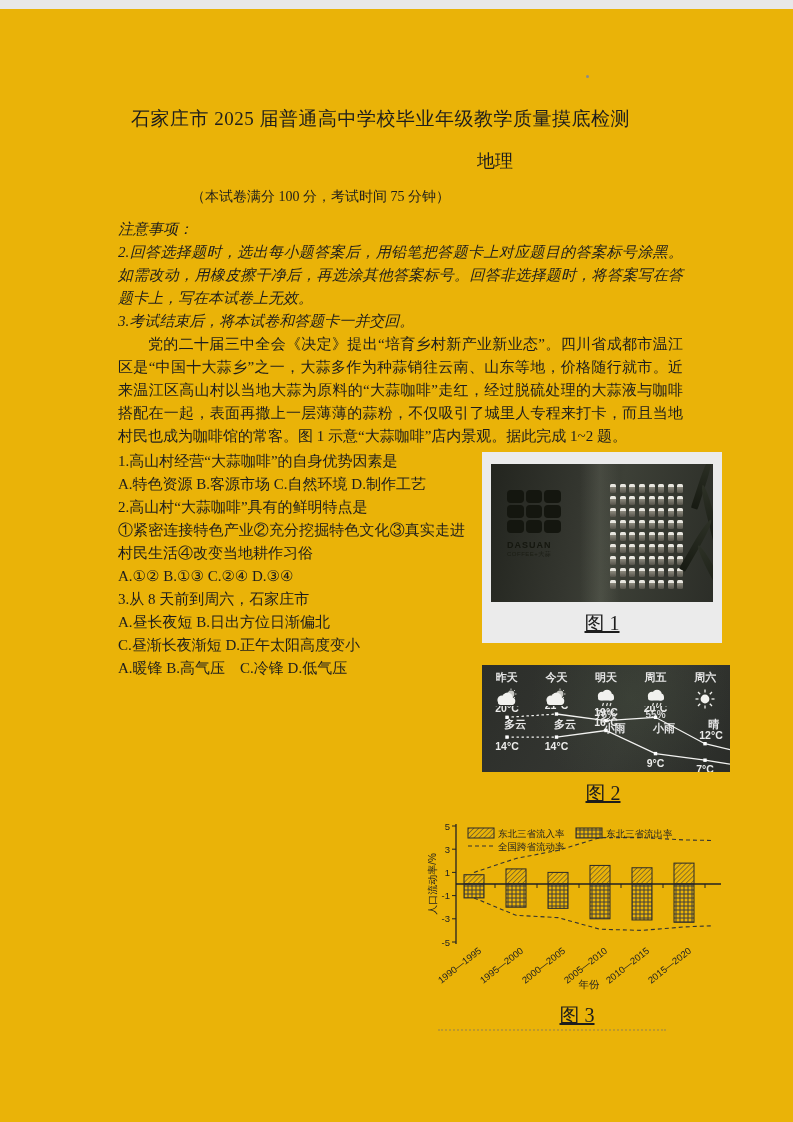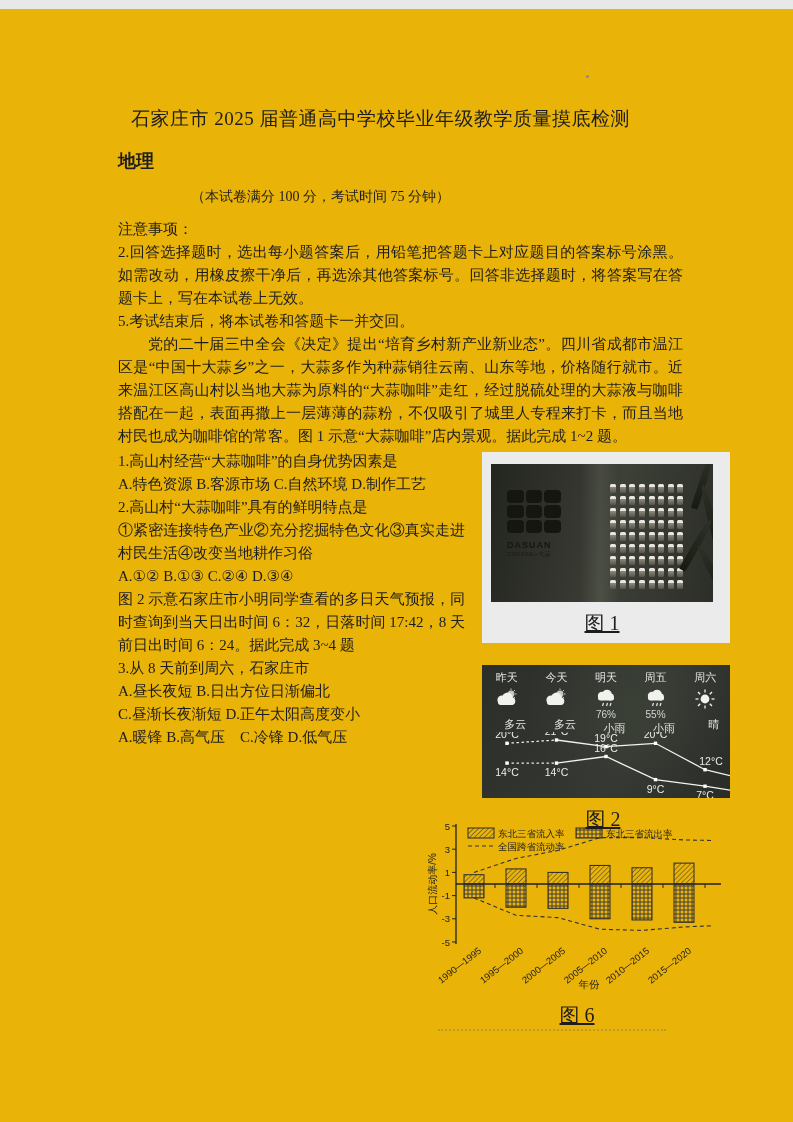--- a/index.html
+++ b/index.html
@@ -1,49 +1,49 @@
 <!DOCTYPE html>
 <html><head>
 <meta charset="utf-8">
 <style>
   html,body{margin:0;padding:0;background:#e8e8e8;}
   .page{position:relative;width:793px;height:1122px;background:#eab308;margin:9px auto;
         font-family:"Liberation Serif","DejaVu Serif",serif;color:#1d1d1d;overflow:hidden;}
   .content{position:absolute;left:118px;top:96px;width:565px;}
   .title{font-size:19px;line-height:27px;text-align:center;margin:0 40px 0 0;font-weight:normal;letter-spacing:.5px;}
-  .subject{font-size:18px;text-align:left;margin:17px 170px 0 0;font-weight:bold;}
+  .subject{font-size:18px;text-align:right;margin:17px 170px 0 0;font-weight:normal;}
   .exam-info{font-size:14px;text-align:center;margin:15px 160px 0 0;}
   p{margin:0;font-size:15px;line-height:23px;text-align:justify;}
-  .notice{margin-top:12px;}
+  .notice{margin-top:12px;font-style:italic;}
   .indent{text-indent:2em;}
   .sec{margin-top:1px;}
   .columns{position:relative;margin-top:2px;min-height:352px;}
   .col-left{width:347px;}
   .col-right{position:absolute;left:364px;top:2px;width:242px;}
   
-  .fig1-block{background:#ebebeb;width:240px;padding:12px 8px 6px 0;}
+  .fig1-block{background:#ebebeb;width:240px;padding:12px 0 6px 0;}
   .photo{position:relative;width:222px;height:138px;margin:0 auto;overflow:hidden;
          background:linear-gradient(100deg,#23251f 0%,#34362f 38%,#3d4037 55%,#2c2e28 100%);}
   .photo .sheen{position:absolute;left:40%;top:0;width:18%;height:100%;background:linear-gradient(90deg,transparent,rgba(190,195,175,.12),transparent);}
   .logo-area{position:absolute;left:16px;top:26px;width:66px;}
   .logo-grid{display:grid;grid-template-columns:repeat(3,1fr);gap:2px;width:54px;}
   .logo-grid div{height:13px;background:#14160f;border-radius:4px;}
   .logo-text{margin-top:7px;font-family:"Liberation Sans","DejaVu Sans",sans-serif;font-size:9px;font-weight:bold;color:#15170f;letter-spacing:1px;}
   .logo-sub{font-family:"Liberation Sans","DejaVu Sans",sans-serif;font-size:6px;color:#1b1d14;letter-spacing:.5px;}
   .jars{position:absolute;left:119px;top:20px;display:grid;grid-template-columns:repeat(8,1fr);gap:3px 3px;width:74px;}
   .jars div{width:6px;height:9px;border-radius:1.5px;background:linear-gradient(#e8e6df 28%,#8f8c80 30%,#55534a 100%);}
   .plant{position:absolute;right:-6px;top:0;width:40px;height:138px;}
   .leaf{position:absolute;width:7px;height:54px;background:linear-gradient(#2d3126,#171a12);border-radius:60% 60% 10% 10%;}
   .fig-caption{text-align:center;font-size:20px;margin-top:8px;text-decoration:underline;}
   
   .fig2-block{margin-top:22px;}
-  .weather{position:relative;width:248px;height:133px;background:
+  .weather{position:relative;width:248px;height:107px;background:
      radial-gradient(circle at 60% 30%,rgba(90,110,80,.18),transparent 60%),
      linear-gradient(120deg,#2c2e2a,#353732 60%,#2a2c28);
-     font-family:"Liberation Sans","DejaVu Sans",sans-serif;color:#e6e6e6;}
+     font-family:"Liberation Sans","DejaVu Sans",sans-serif;color:#e6e6e6;font-weight:bold;}
   .wrow{display:flex;}
   .wcol{flex:1;text-align:center;}
   .wname{font-size:11px;padding-top:5px;}
   .wicon{display:block;height:26px;margin-top:2px;}
   .precip{display:block;font-size:10px;line-height:4px;color:#d5d5d5;}
   .wcond{font-size:11px;margin-top:4px;padding-left:17px;}
   .wgraph{position:absolute;left:0;bottom:0;width:248px;height:66px;}
   
   .fig3-block{margin-left:308px;margin-top:14px;width:302px;}
   .fig3-block .fig-caption{margin-top:2px;}
@@ -57,33 +57,32 @@
   <div class="dot-artifact"></div>
 
   <div class="content">
     <h1 class="title">石家庄市 2025 届普通高中学校毕业年级教学质量摸底检测</h1>
     <h2 class="subject">地理</h2>
     <div class="exam-info">（本试卷满分 100 分，考试时间 75 分钟）</div>
 
     <div class="notice">
       <p>注意事项：</p>
       <p>2.回答选择题时，选出每小题答案后，用铅笔把答题卡上对应题目的答案标号涂黑。如需改动，用橡皮擦干净后，再选涂其他答案标号。回答非选择题时，将答案写在答题卡上，写在本试卷上无效。</p>
-      <p>5.考试结束后，将本试卷和答题卡一并交回。</p>
+      <p>3.考试结束后，将本试卷和答题卡一并交回。</p>
     </div>
 
     <p class="indent">党的二十届三中全会《决定》提出“培育乡村新产业新业态”。四川省成都市温江区是“中国十大蒜乡”之一，大蒜多作为种蒜销往云南、山东等地，价格随行就市。近来温江区高山村以当地大蒜为原料的“大蒜咖啡”走红，经过脱硫处理的大蒜液与咖啡搭配在一起，表面再撒上一层薄薄的蒜粉，不仅吸引了城里人专程来打卡，而且当地村民也成为咖啡馆的常客。图 1 示意“大蒜咖啡”店内景观。据此完成 1~2 题。</p>
 
     <div class="columns">
       <div class="col-left">
         <p>1.高山村经营“大蒜咖啡”的自身优势因素是</p>
         <p>A.特色资源 B.客源市场 C.自然环境 D.制作工艺</p>
         <p>2.高山村“大蒜咖啡”具有的鲜明特点是</p>
         <p>①紧密连接特色产业②充分挖掘特色文化③真实走进村民生活④改变当地耕作习俗</p>
         <p>A.①②  B.①③  C.②④  D.③④</p>
-        <p>图 2 示意石家庄市小明同学查看的多日天气预报，同时查询到当天日出时间 6：32，日落时间 17:42，8 天前日出时间 6：24。据此完成 3~4 题</p>
         <p>3.从 8 天前到周六，石家庄市</p>
         <p>A.昼长夜短  B.日出方位日渐偏北</p>
         <p>C.昼渐长夜渐短  D.正午太阳高度变小</p>
         <p>A.暖锋  B.高气压　C.冷锋  D.低气压</p>
       </div>
 
       <div class="col-right">
 
         <div class="fig1-block">
           <div class="photo">
@@ -371,18 +370,18 @@
             <line x1="42" y1="30" x2="68" y2="30" stroke="#333" stroke-width="1.1" stroke-dasharray="4,3"></line>
             <text x="72" y="33.5" font-size="9.5" fill="#222">全国跨省流动率</text>
             <text x="56" y="136" transform="rotate(-38 56 136)" text-anchor="end" font-size="9.5" fill="#222">1990—1995</text>
             <text x="98" y="136" transform="rotate(-38 98 136)" text-anchor="end" font-size="9.5" fill="#222">1995—2000</text>
             <text x="140" y="136" transform="rotate(-38 140 136)" text-anchor="end" font-size="9.5" fill="#222">2000—2005</text>
             <text x="182" y="136" transform="rotate(-38 182 136)" text-anchor="end" font-size="9.5" fill="#222">2005—2010</text>
             <text x="224" y="136" transform="rotate(-38 224 136)" text-anchor="end" font-size="9.5" fill="#222">2010—2015</text>
             <text x="266" y="136" transform="rotate(-38 266 136)" text-anchor="end" font-size="9.5" fill="#222">2015—2020</text>
             <text x="163" y="172" text-anchor="middle" font-size="10.5" fill="#222">年份</text>
           </svg></div>
-      <div class="fig-caption">图 6</div>
+      <div class="fig-caption">图 3</div>
     </div>
   </div>
 
   <div class="smudge"></div>
 </div>
 
 </body></html>

